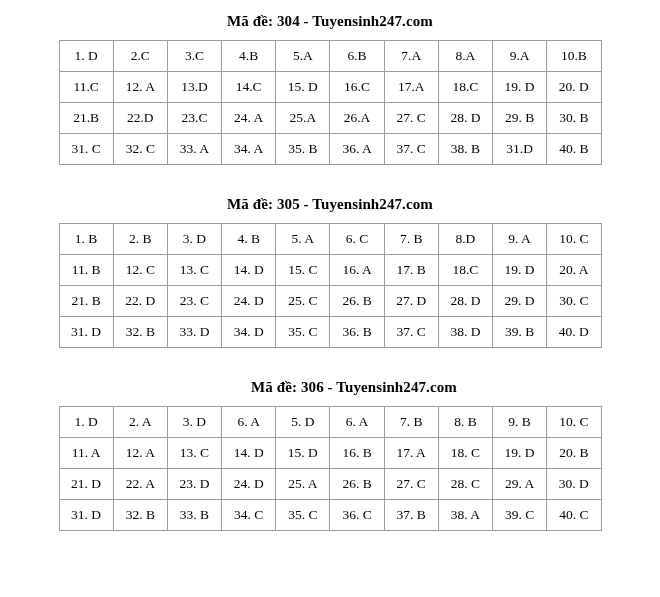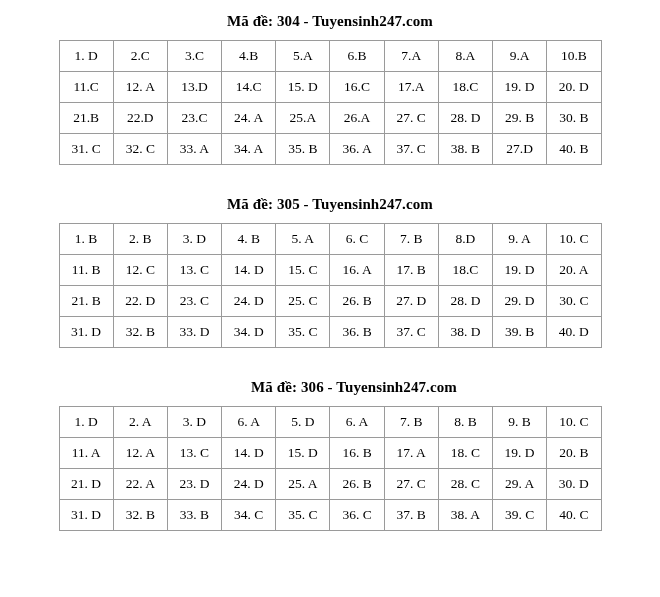--- a/index.html
+++ b/index.html
@@ -99,21 +99,21 @@
         </tr>
         <tr>
           <td>31. C</td>
           <td>32.  C</td>
           <td>33. A</td>
           <td>34. A</td>
           <td>35. B</td>
           <td>36. A</td>
           <td>37. C</td>
           <td>38. B</td>
-          <td>27.D</td>
+          <td>31.D</td>
           <td>40.  B</td>
         </tr>
       </tbody>
     </table>
   </div>
 
   <div class="block block-2">
     <div class="block-title">Mã đề: 305 - Tuyensinh247.com</div>
     <table class="answers">
       <tbody>

